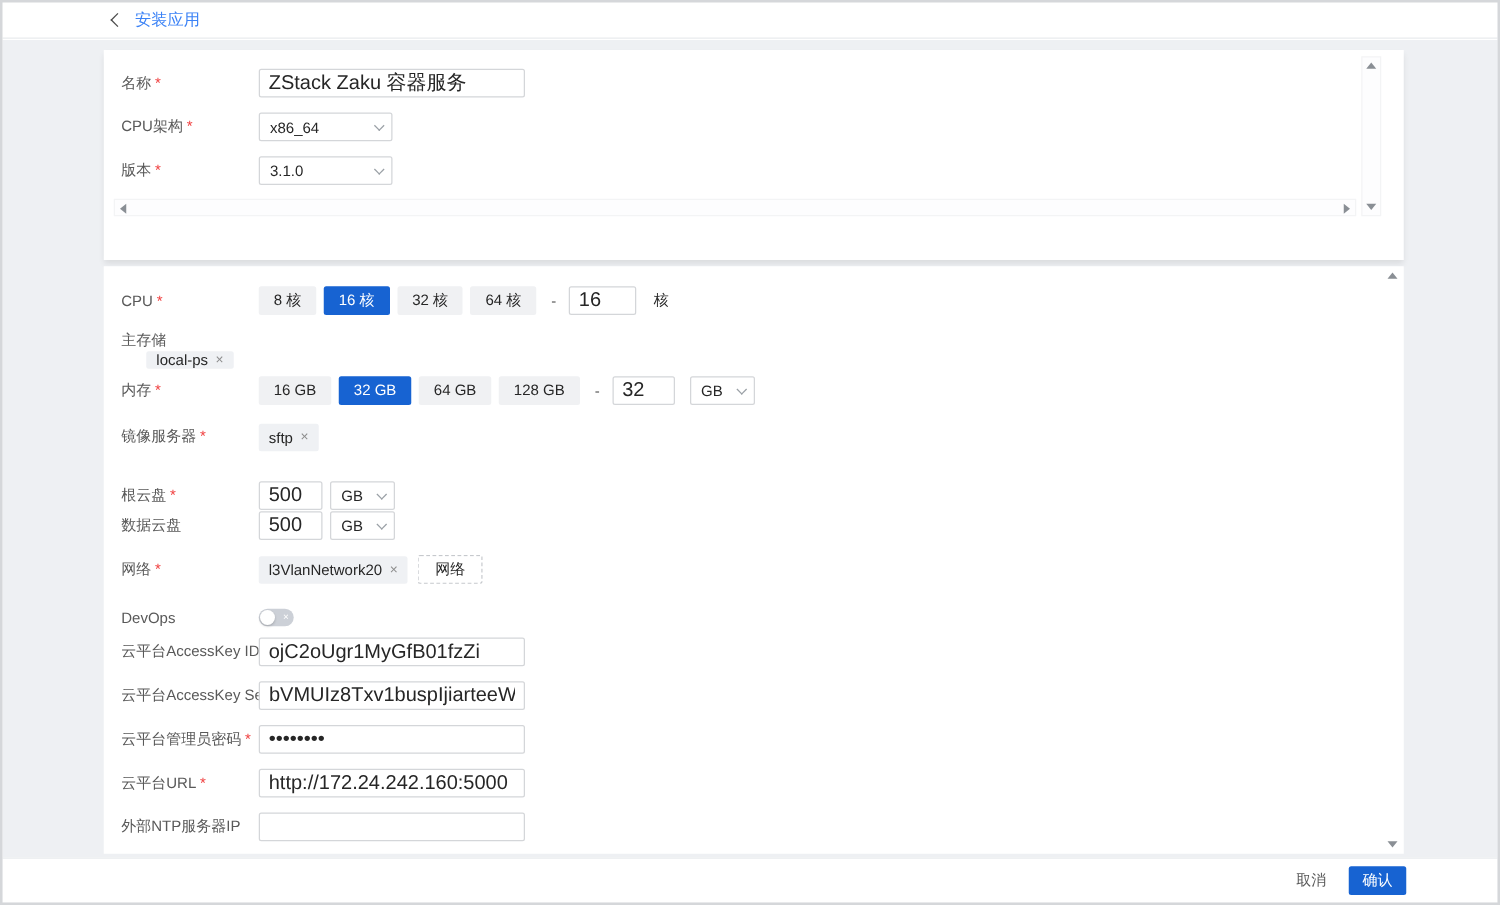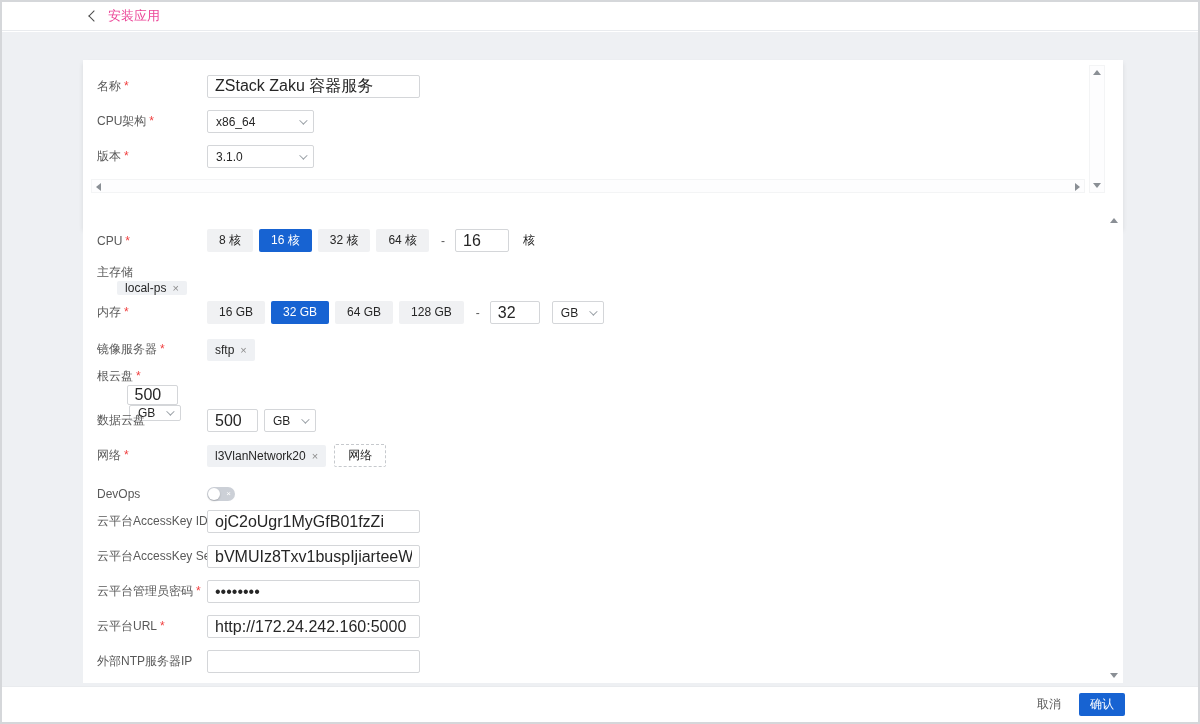--- a/index.html
+++ b/index.html
@@ -16,30 +16,30 @@
   .topbar {
     position:absolute; left:2px; top:2px; right:2px; height:29px;
     background:#fff; border-bottom:1px solid #e9ebee;
     display:flex; align-items:center; padding-left:88px;
   }
   .back-chev {
     display:inline-block; width:8px; height:8px;
     border-left:1.4px solid #4a4a4a; border-bottom:1.4px solid #4a4a4a;
     transform:rotate(45deg); margin-right:10px; cursor:pointer;
   }
-  .page-title { font-size:13px; color:#ec4899; }
+  .page-title { font-size:13px; color:#3b82f6; }
 
   
   .workspace { position:absolute; left:2px; top:32px; right:2px; bottom:2px; background:#eef0f3; }
 
   
   .panel {
     position:absolute; left:83px; width:1040px; background:#fff;
   }
-  .panel1 { top:60px; height:168px; box-shadow:0 3px 5px rgba(0,0,0,0.09); }
+  .panel1 { top:40px; height:168px; box-shadow:0 3px 5px rgba(0,0,0,0.09); }
   .panel2 { top:213px; height:470px; }
 
   
   .row { position:absolute; left:14px; display:flex; align-items:center; height:23px; }
   .lbl {
     width:110px; flex:none; font-size:12px; color:#595959;
     white-space:nowrap; overflow:hidden;
   }
   .req { color:#f03e3e; margin-left:3px; }
 
@@ -216,21 +216,21 @@
   </div>
 
   <div class="row" style="top:125px;">
     <span class="lbl"><span>镜像服务器</span><span class="req">*</span></span>
     <span class="tag">
       <span>sftp</span>
       <span class="x">×</span>
     </span>
   </div>
 
-  <div class="row" style="top:155px;flex-direction:column;">
+  <div class="row" style="top:172px;">
     <span class="lbl"><span>根云盘</span><span class="req">*</span></span>
     <input class="txt num3" value="500" style="">
     <div class="select w52 gap6">
       <span>GB</span>
       <span class="chev-down"></span>
     </div>
   </div>
 
   <div class="row" style="top:196px;">
     <span class="lbl">数据云盘</span>

